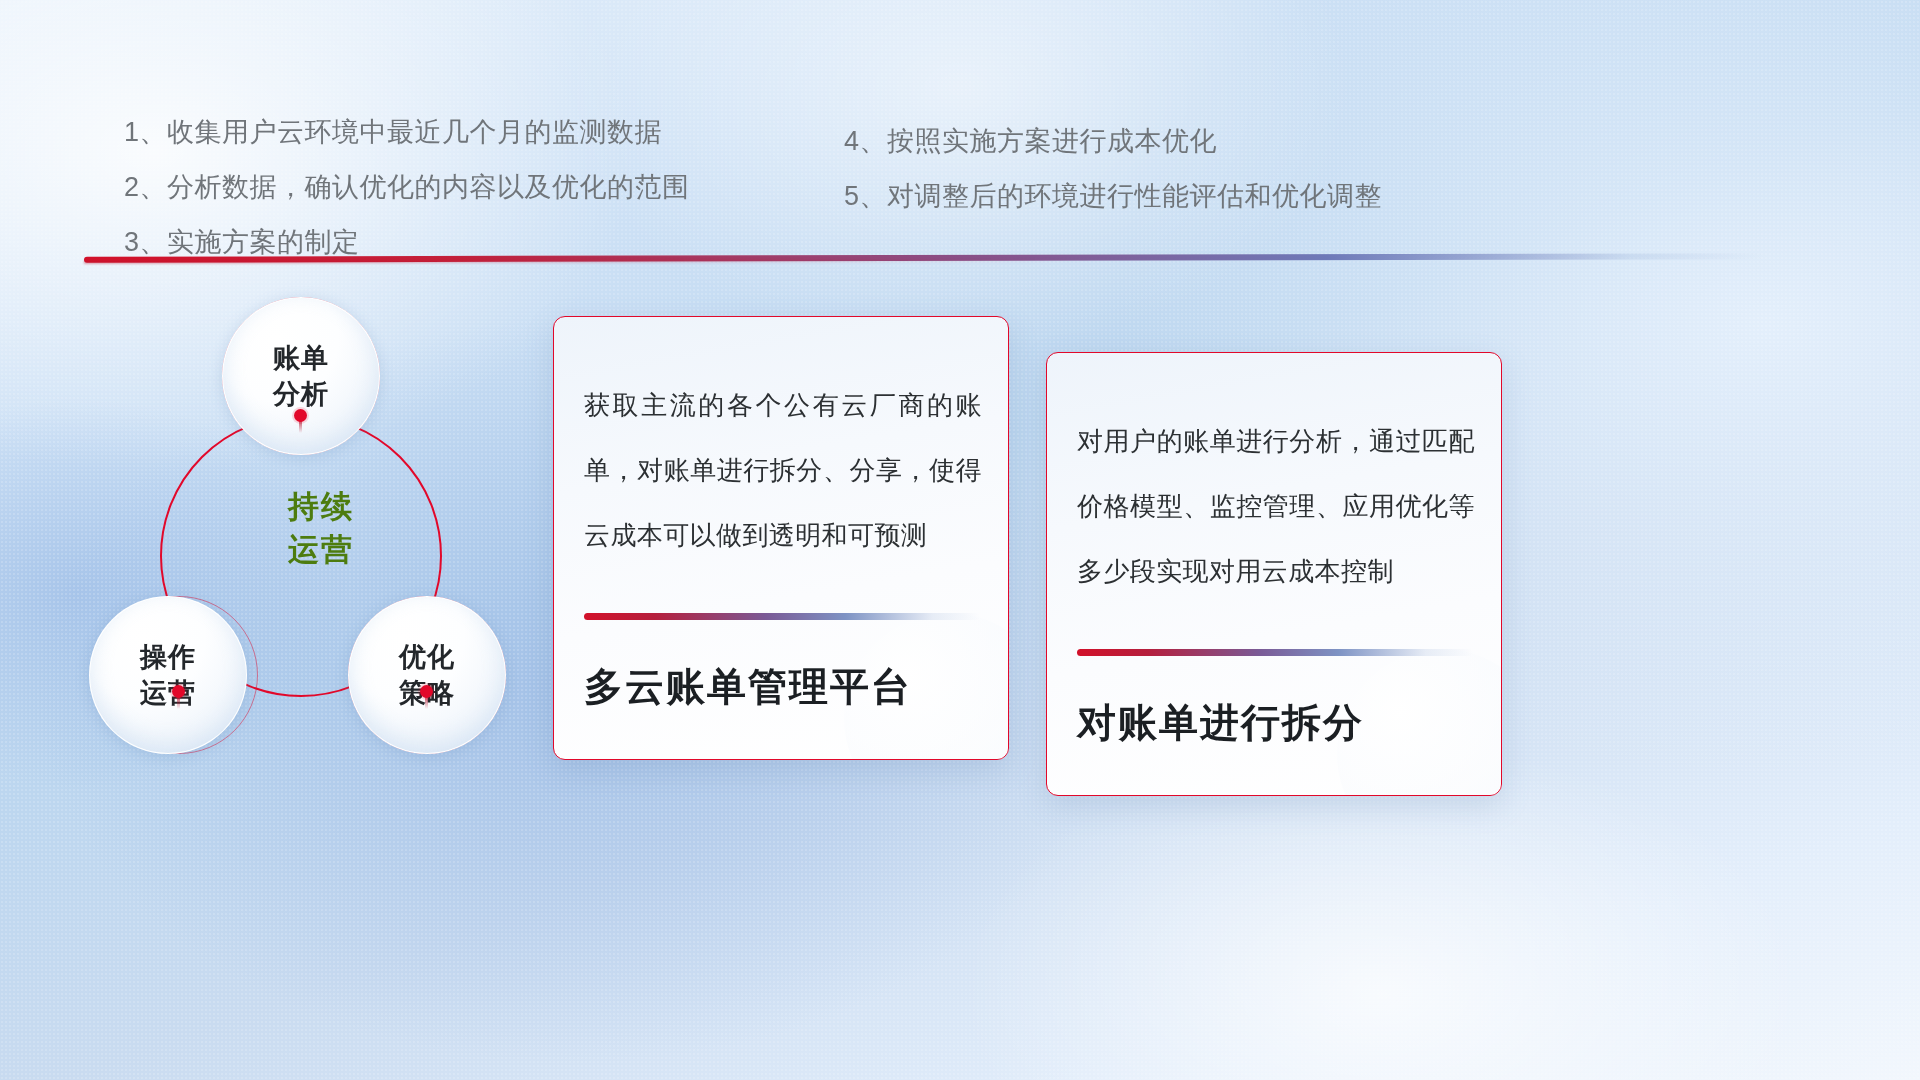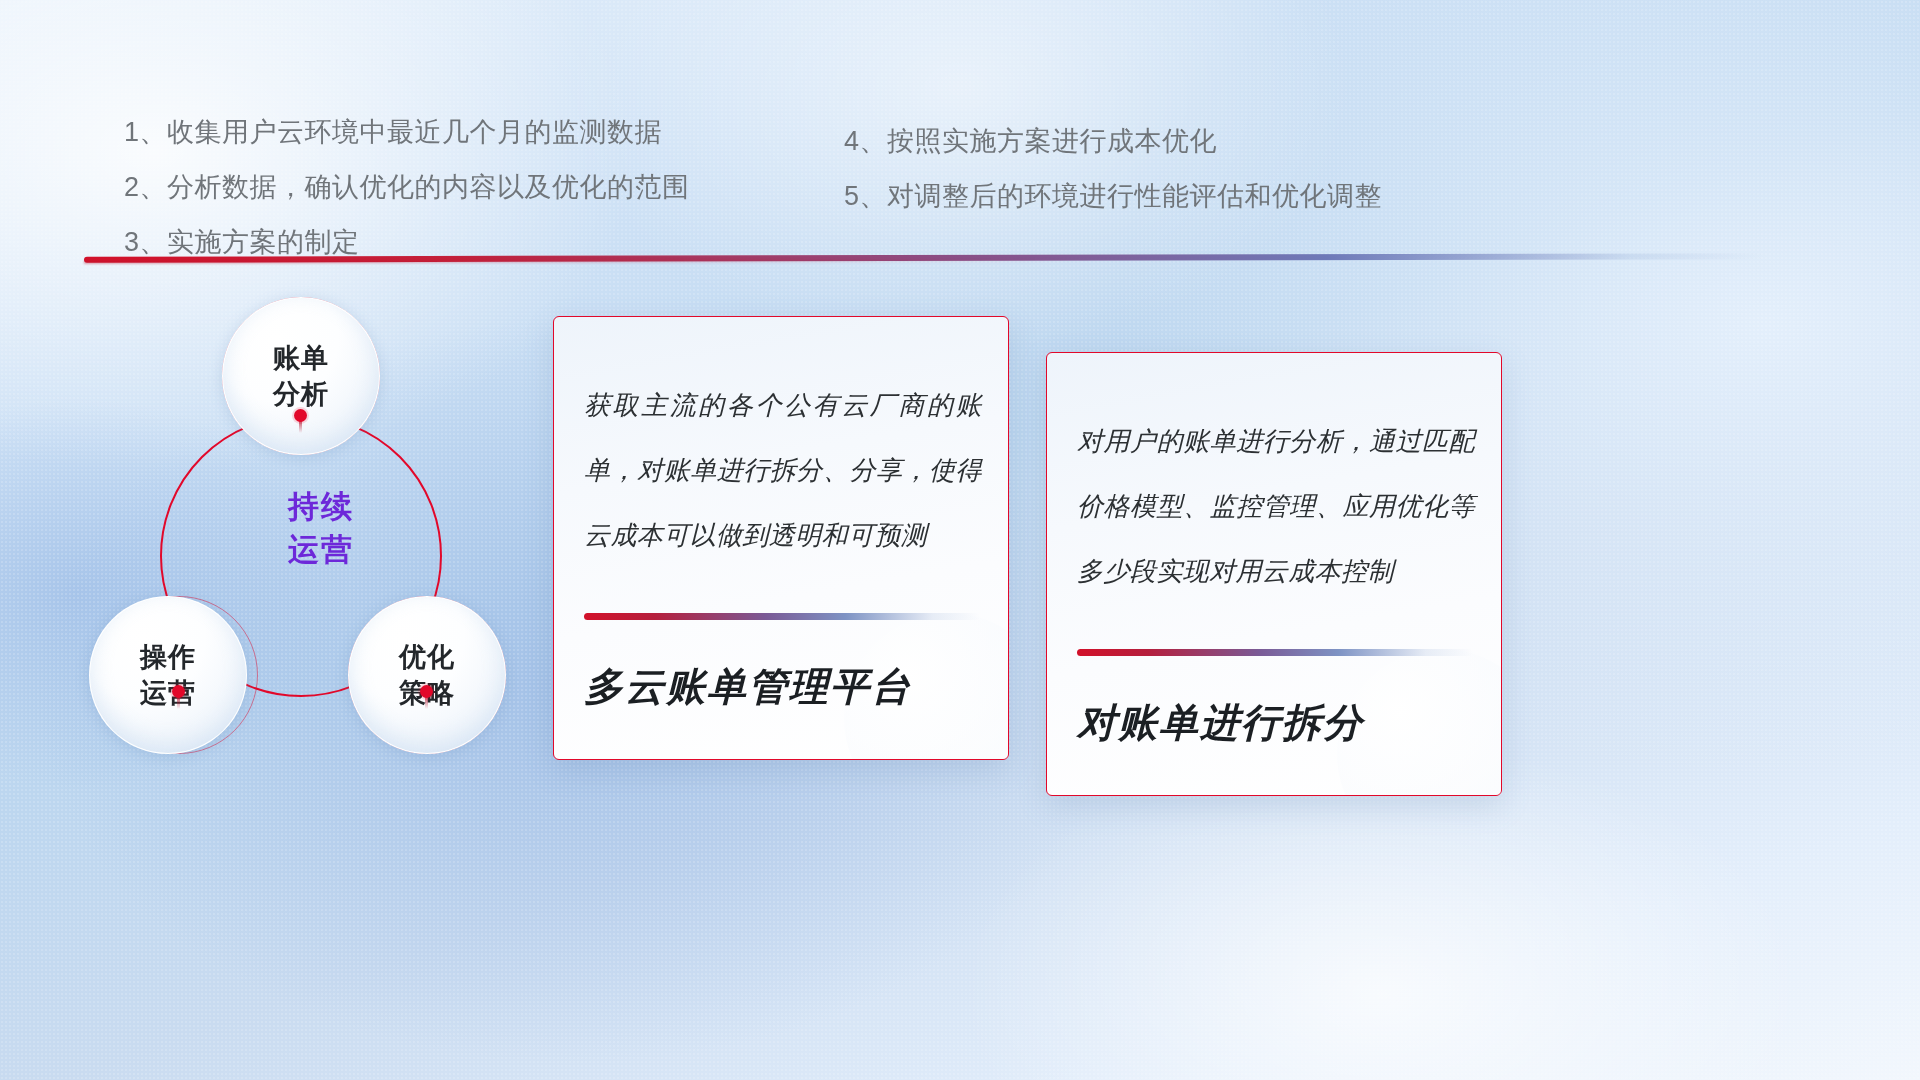--- a/index.html
+++ b/index.html
@@ -97,21 +97,21 @@
   }
   
   #circle-center {
     left:80px; top:130px; width:282px; height:282px;
     border:2.5px solid #e2082a;
     background:transparent;
   }
   #center-label {
     position:absolute; left:176px; top:200px; width:130px;
     text-align:center; z-index:6;
-    color:#6d28d9; font-weight:700; font-size:31px; line-height:43px;
+    color:#4d7c0f; font-weight:700; font-size:31px; line-height:43px;
     letter-spacing:2px;
   }
   #circle-top    { left:142px; top:12px;  width:158px; height:158px; z-index:4; }
   #circle-left   { left:9px;  top:311px; width:158px; height:158px; z-index:4; }
   #circle-right  { left:268px; top:311px; width:158px; height:158px; z-index:4; }
   
   .arc-ghost{
     position:absolute; border-radius:50%;
     border:1.6px solid rgba(226,8,42,.48);
     z-index:3;
@@ -123,25 +123,24 @@
   }
   .dot-tail{
     position:absolute; width:3px; height:17px; z-index:5;
     background:linear-gradient(180deg,#b5132e,rgba(181,19,46,0));
   }
 
   
   .card {
     position:absolute; top:316px; width:456px; height:444px;
     border:1.6px solid #e2082a;
-    border-radius:6px;
+    border-radius:12px;
     background:linear-gradient(170deg,#eef4fb 0%, #f6f9fd 34%, #fbfcfe 62%, #ffffff 100%);
     box-shadow:0 10px 30px rgba(95,130,175,.20);
     overflow:hidden;
-    font-style:italic;
   }
   #card-1 { left:553px; }
   #card-2 { left:1046px;margin-top:36px; }
   .card-body {
     position:absolute; left:30px; right:26px; top:56px;
     font-size:26px; line-height:65px; color:#2c3033;
     letter-spacing:.4px;
     text-align:justify;
   }
   .card-rule {

